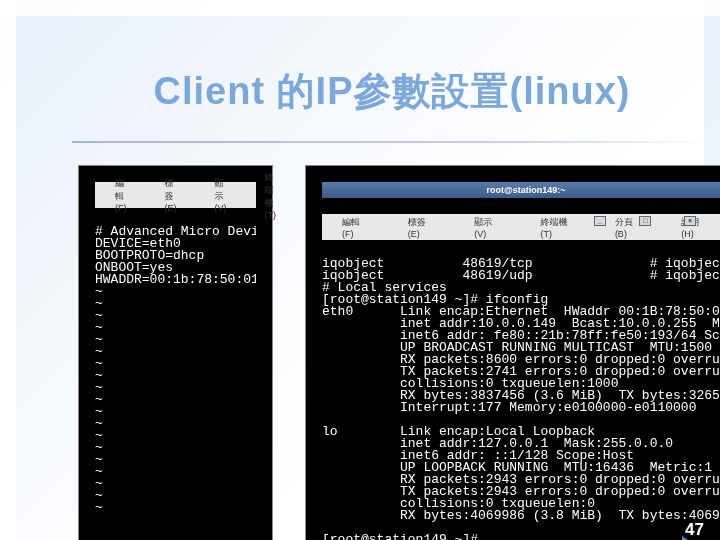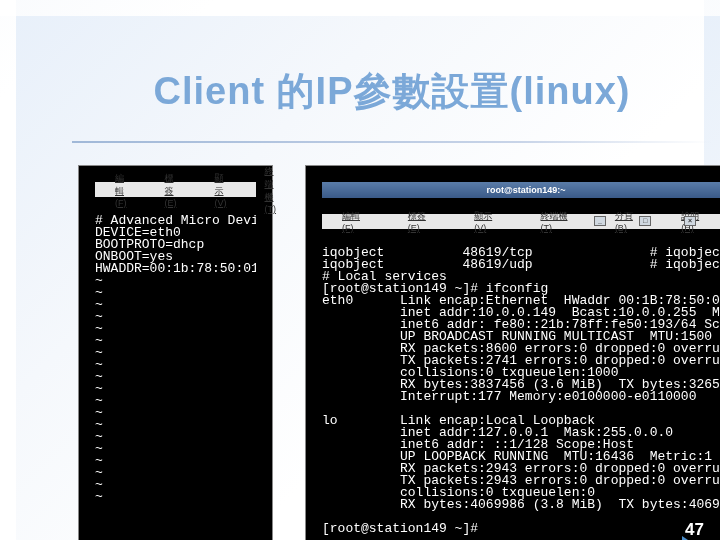--- a/index.html
+++ b/index.html
@@ -60,28 +60,27 @@
   background: #d0d8e0;
   border: 1px solid #666;
   font-size: 7px;
   text-align: center;
   line-height: 8px;
   color: #333;
   cursor: pointer;
 }
 .menubar {
   background: #e8e8e8;
-  height: 15px;
+  height: 26px;
   display: flex;
   align-items: center;
   padding: 0 4px;
   gap: 6px;
   font-size: 9px;
   color: #333;
-  text-decoration: underline;
 }
 .menu-item { cursor: pointer; }
 .term-content {
   background: #000;
   color: #fff;
   font-family: 'Courier New', monospace;
   font-size: 13px;
   line-height: 12px;
   padding: 2px 0;
   white-space: pre;

